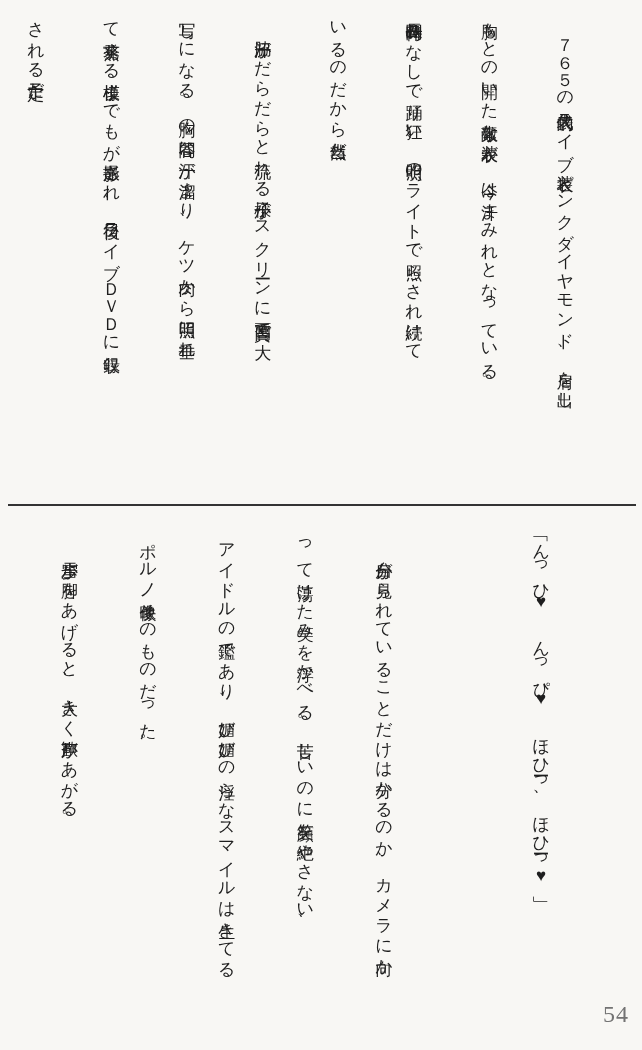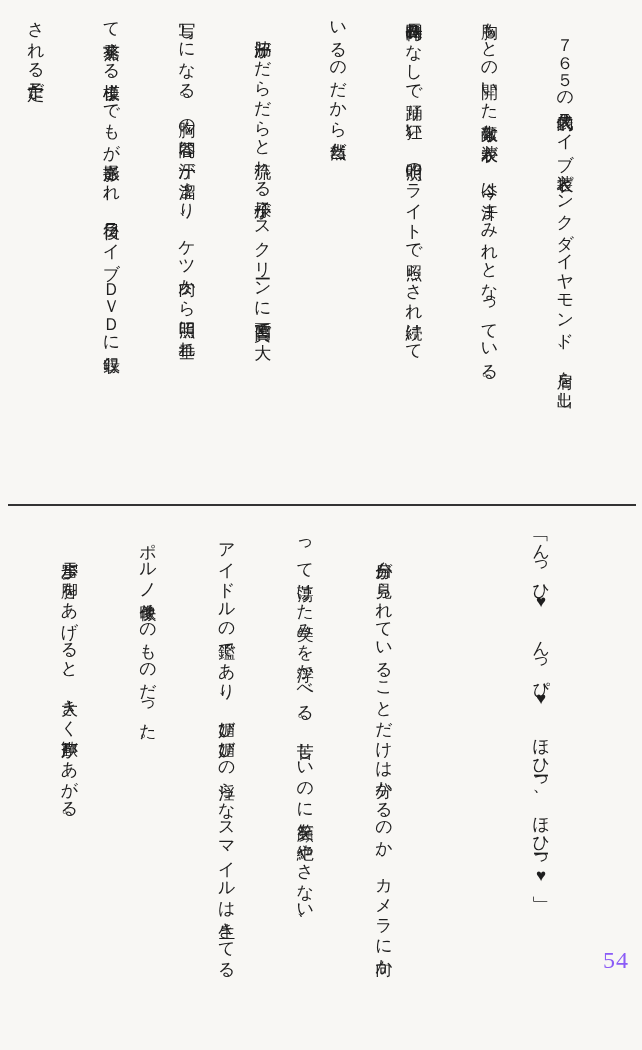--- a/index.html
+++ b/index.html
@@ -45,25 +45,25 @@
   .divider {
     position: absolute;
     top: 504px;
     left: 8px;
     width: 628px;
     height: 2px;
     background: #333333;
   }
   .page-number {
     position: absolute;
-    top: 947px;
+    top: 1001px;
     right: 13px;
     font-size: 24px;
     letter-spacing: 1px;
-    color: #8b5cf6;
+    color: #737373;
   }
 </style>
 </head>
 <body>
 
 <div class="page">
 
   <section class="tblock tblock-top">
     <p>　７６５の代表的ライブ衣装ピンクダイヤモンド、肩を出し</p>
     <p>胸もとの開いた素敵な衣装が、今は汗まみれとなっている。</p>

